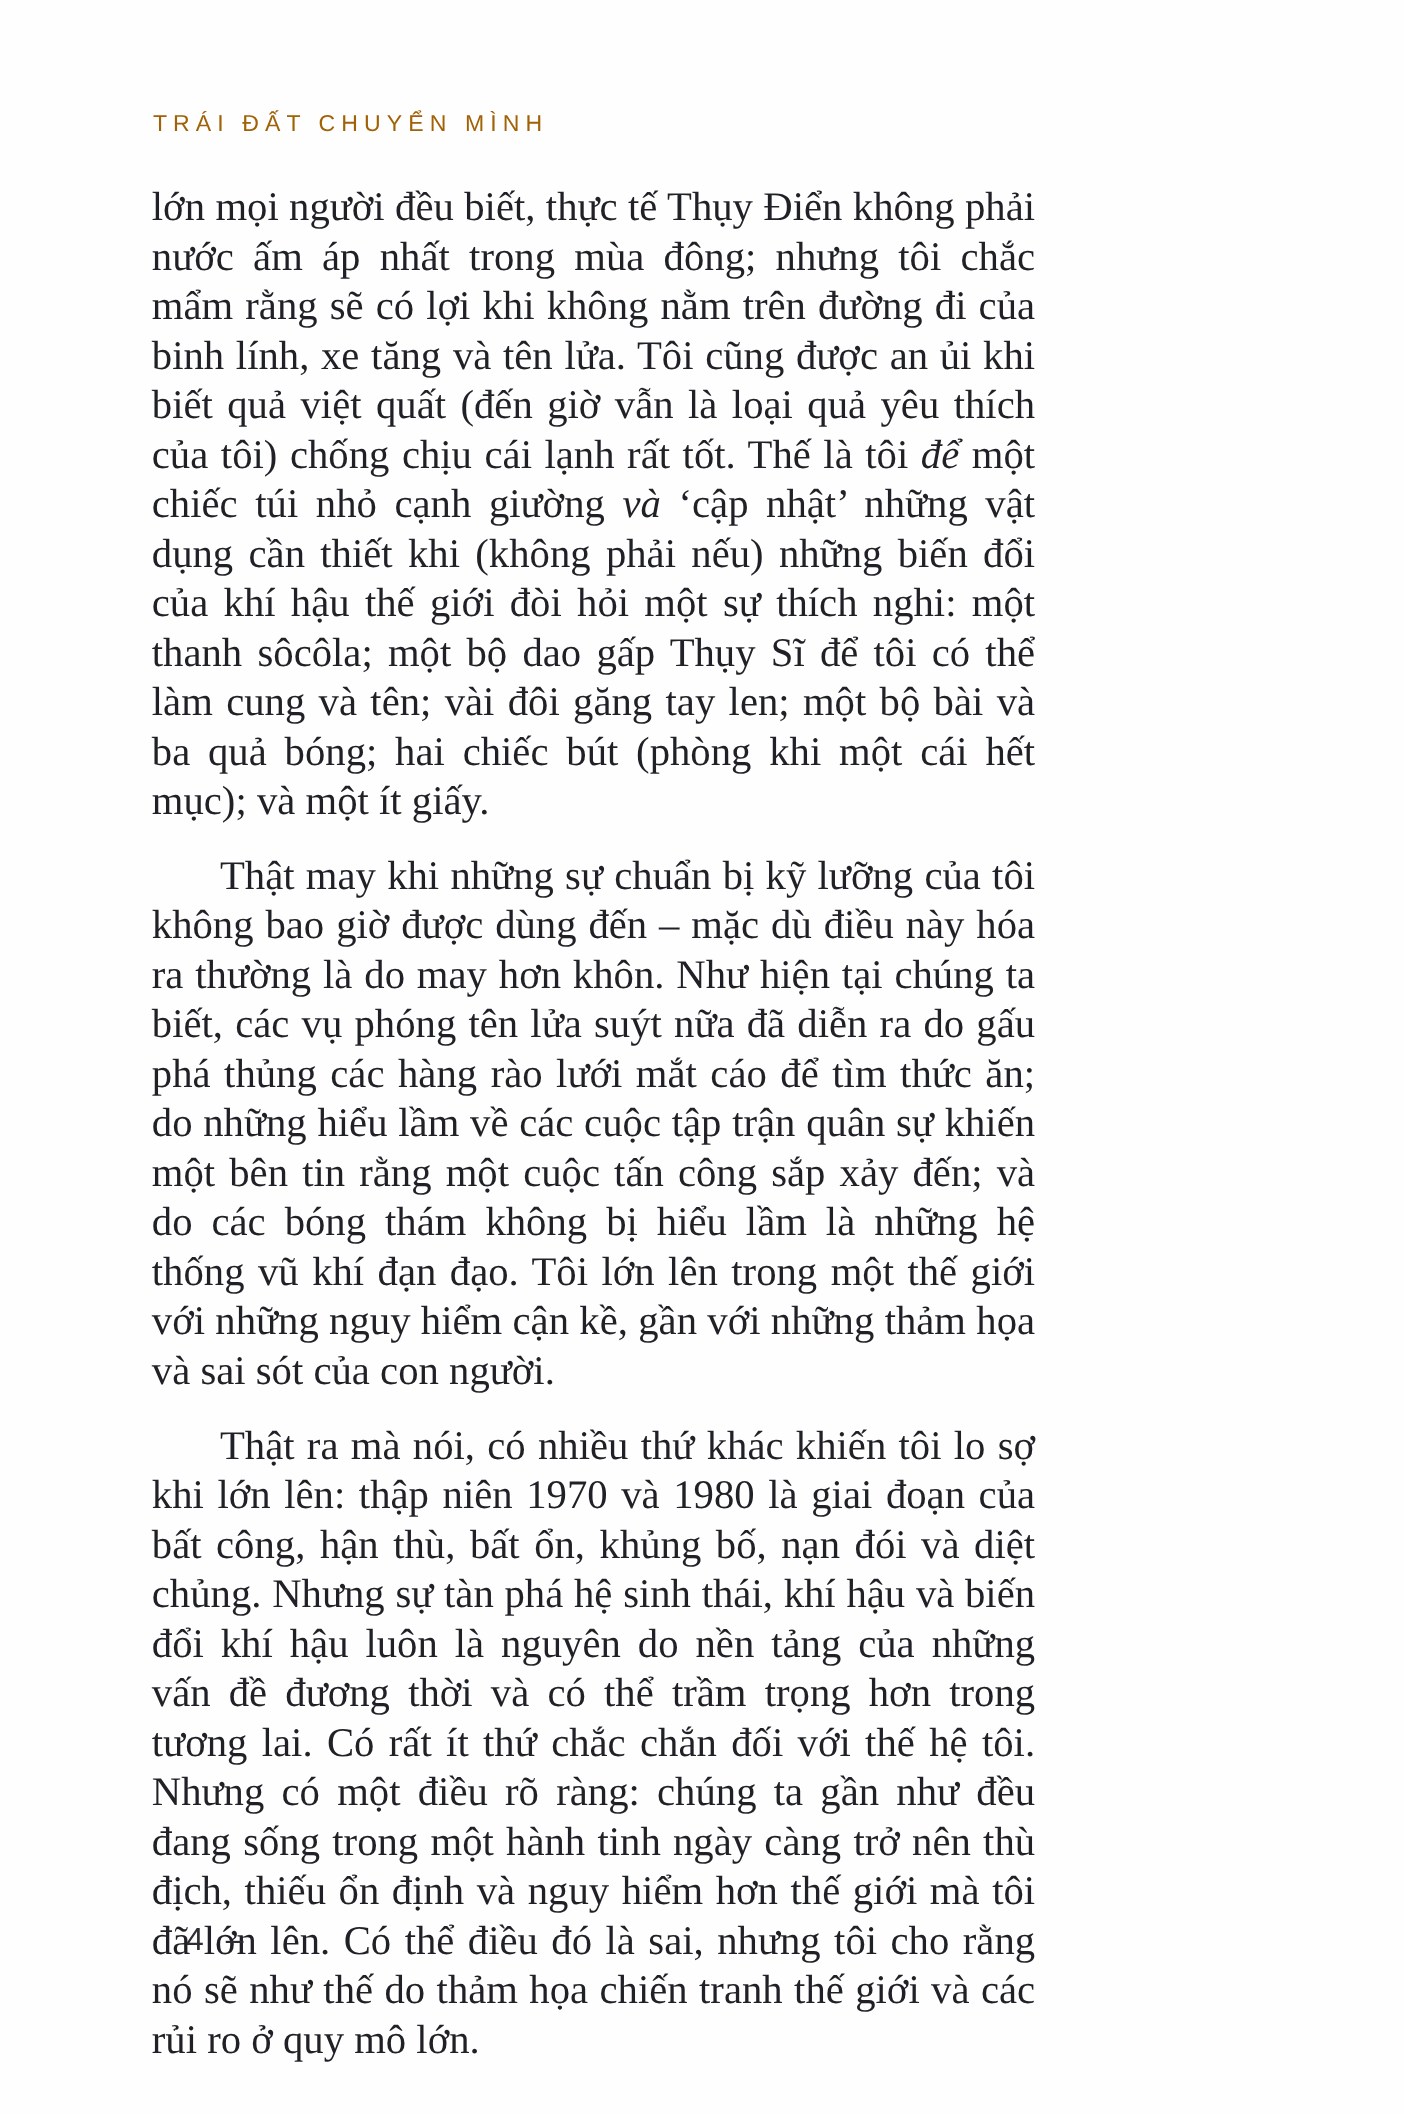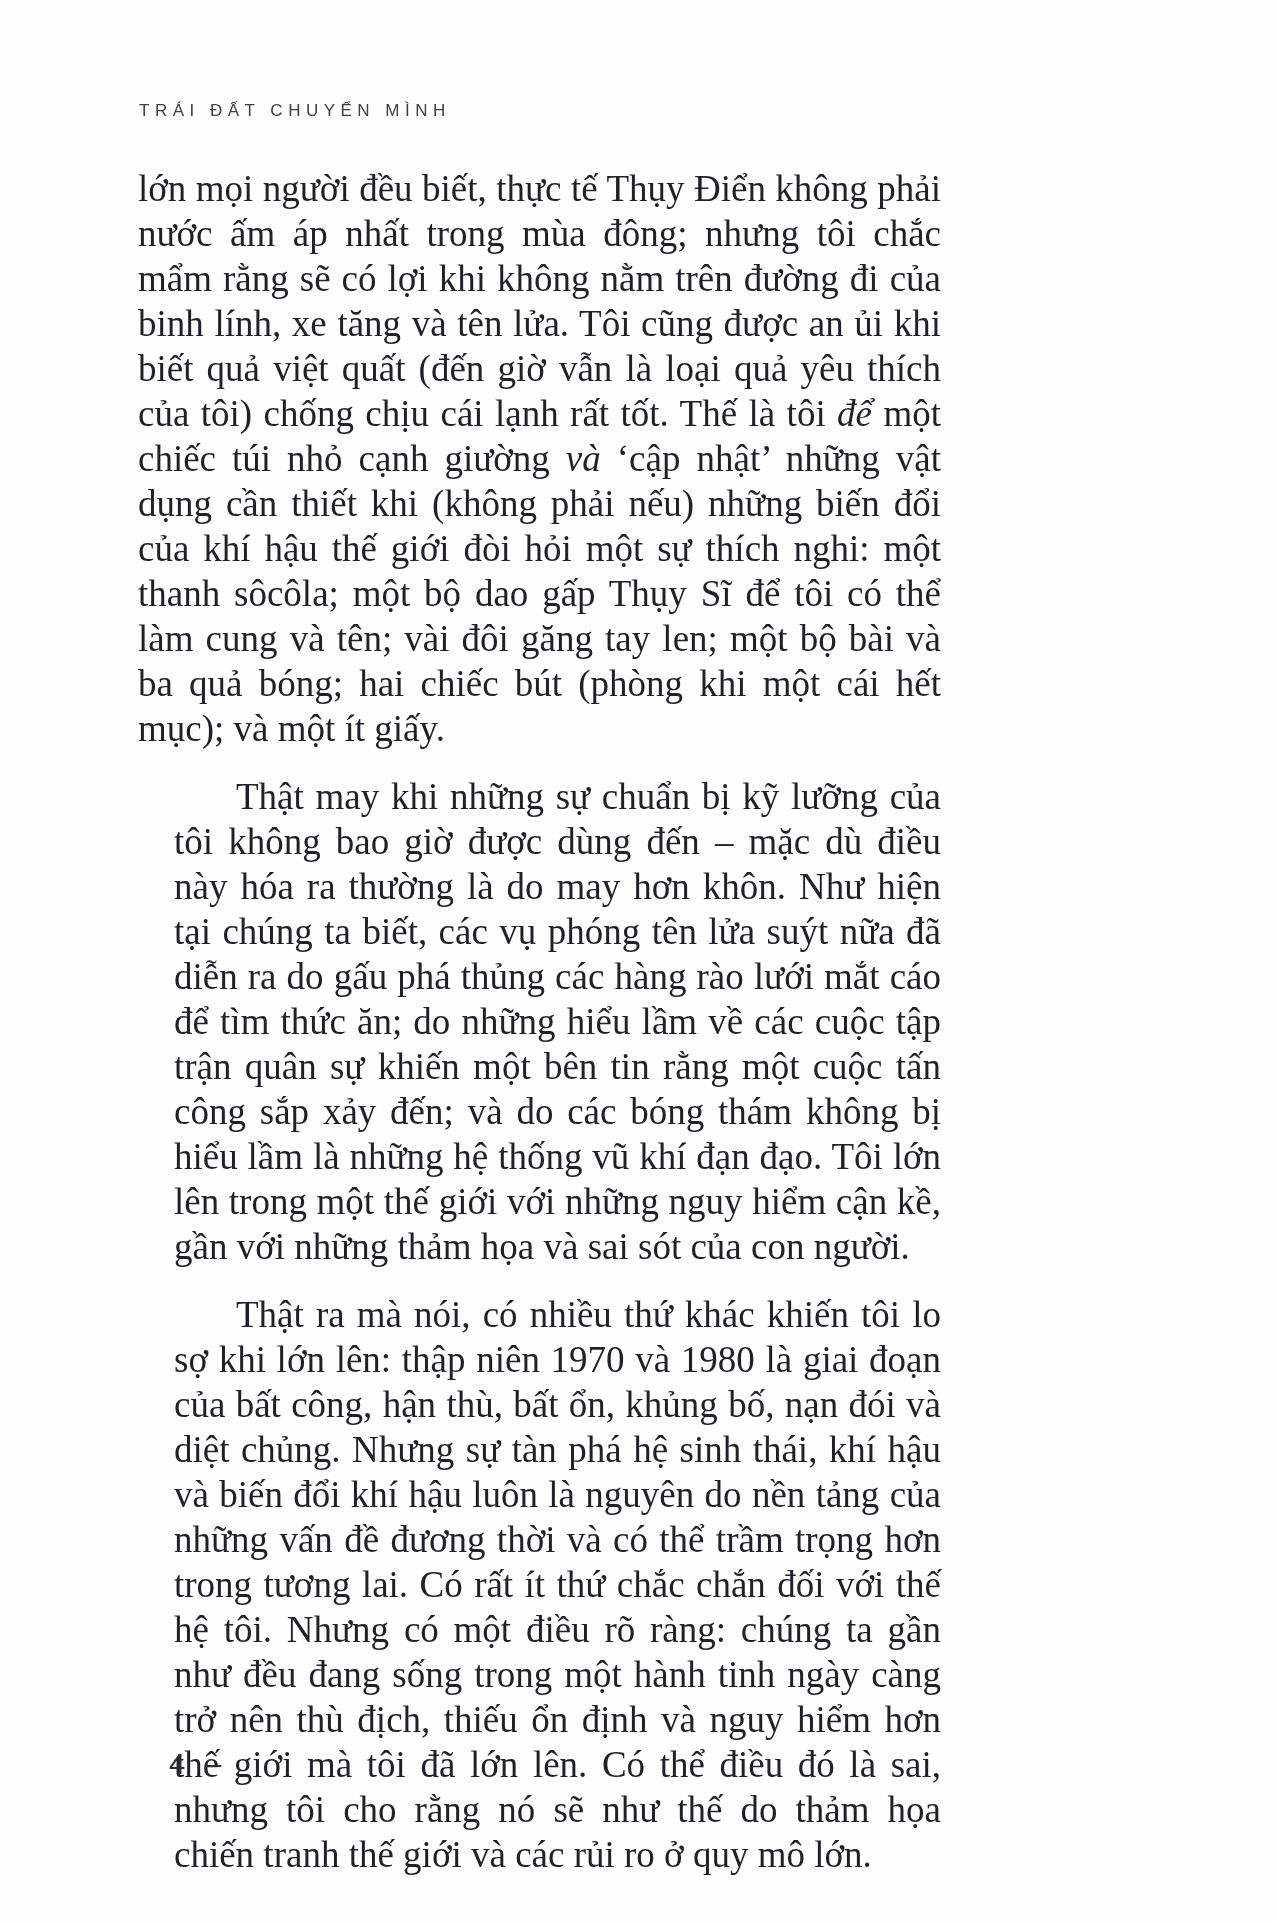--- a/index.html
+++ b/index.html
@@ -12,45 +12,44 @@
     width: 1276px;
     height: 1922px;
     background: #fefefe;
     overflow: hidden;
   }
   .running-header {
     position: absolute;
     left: 139px;
     top: 101px;
     font-family: "Liberation Sans", "DejaVu Sans", sans-serif;
-    font-size: 17px;
+    font-size: 21px;
     font-weight: 400;
     letter-spacing: 5.5px;
-    color: #404040;
+    color: #a16207;
     white-space: nowrap;
   }
   .text-column {
     position: absolute;
     left: 138px;
     top: 166px;
     width: 803px;
     font-family: "Liberation Serif", "DejaVu Serif", serif;
     font-size: 37px;
     line-height: 45px;
     color: #1f2126;
     text-align: justify;
     text-justify: inter-word;
   }
   .text-column p {
     margin: 0;
   }
   .text-column p.indented {
     margin-top: 23px;
     text-indent: 62px;
-    margin-left: 36px;
   }
   .text-column em {
     font-style: italic;
   }
   .folio {
     position: absolute;
     left: 169px;
     top: 1748px;
     font-family: "Liberation Sans", "DejaVu Sans", sans-serif;
     font-weight: 300;

